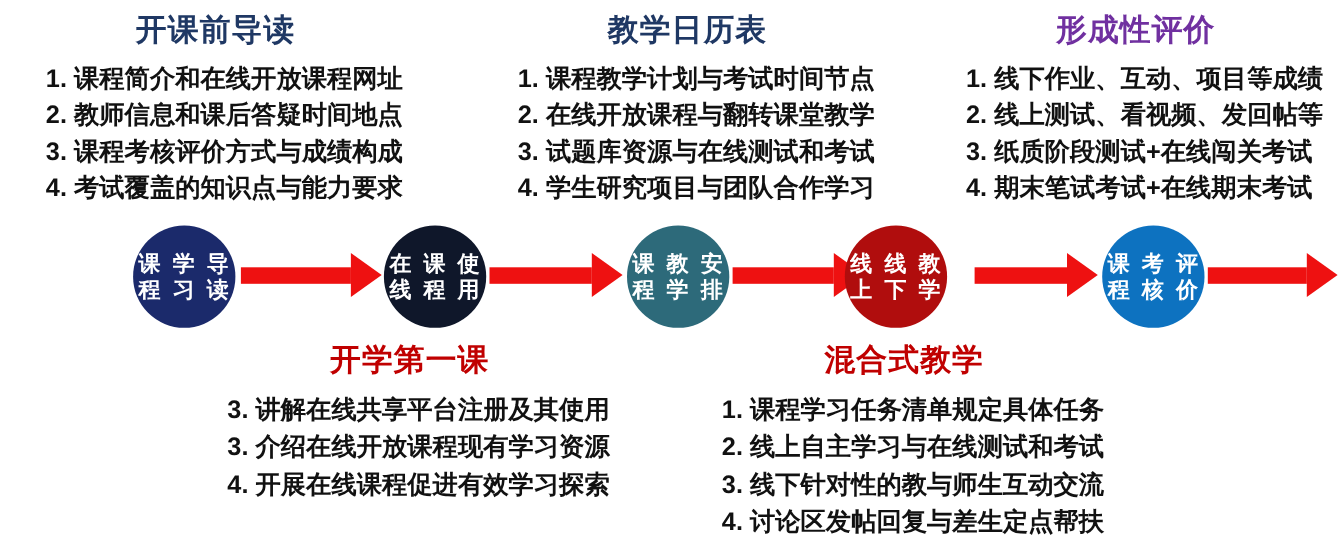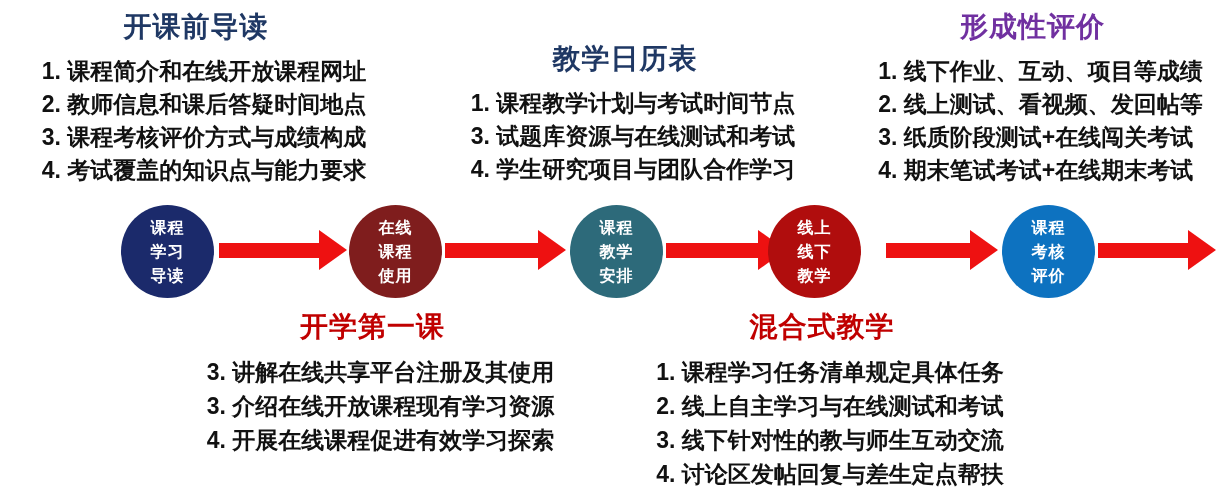--- a/index.html
+++ b/index.html
@@ -31,25 +31,25 @@
   }
   .sec.bottom .item { line-height: 34px; }
   .circle {
     position: absolute;
     top: 205px;
     width: 93px;
     height: 93px;
     border-radius: 50%;
     color: #ffffff;
     display: flex;
-    flex-direction: column;
+    flex-direction: row;
     align-items: center;
     justify-content: center;
     font-weight: bold;
-    font-size: 16px;
+    font-size: 20px;
     line-height: 24px;
     text-align: center;
     letter-spacing: 1px;
     font-family: Liberation Serif, serif;
   }
   .arrow {
     position: absolute;
     top: 230px;
     height: 40px;
     display: flex;
@@ -73,23 +73,24 @@
     <h2 class="sec-title" style="color: rgb(31, 56, 100);">开课前导读</h2>
     <div class="sec-items">
       <div class="item">1. 课程简介和在线开放课程网址</div>
       <div class="item">2. 教师信息和课后答疑时间地点</div>
       <div class="item">3. 课程考核评价方式与成绩构成</div>
       <div class="item">4. 考试覆盖的知识点与能力要求</div>
     </div>
   </section>
 
   <section class="sec top" style="left:430px;top:8px;width:390px">
-    <h2 class="sec-title" style="color: rgb(31, 56, 100); margin-top: 32px;">教学日历表</h2>
+    <h2 class="sec-title" style="color: rgb(31, 56, 100);">教学日历表</h2>
     <div class="sec-items">
       <div class="item">1. 课程教学计划与考试时间节点</div>
+      <div class="item">2. 在线开放课程与翻转课堂教学</div>
       <div class="item">3. 试题库资源与在线测试和考试</div>
       <div class="item">4. 学生研究项目与团队合作学习</div>
     </div>
   </section>
 
   <section class="sec top" style="left:850px;top:8px;width:365px">
     <h2 class="sec-title" style="color: rgb(112, 48, 160);">形成性评价</h2>
     <div class="sec-items">
       <div class="item">1. 线下作业、互动、项目等成绩</div>
       <div class="item">2. 线上测试、看视频、发回帖等</div>
@@ -102,21 +103,21 @@
     <div>课程</div>
     <div>学习</div>
     <div>导读</div>
   </div>
 
   <div class="arrow" style="left:219px;width:128px">
     <div class="bar" style="background: rgb(238, 17, 17);"></div>
     <div class="head" style="border-left-color: rgb(238, 17, 17);"></div>
   </div>
 
-  <div class="circle" style="left: 349px; background: #7f1d1d;">
+  <div class="circle" style="left: 349px; background: #0f172a;">
     <div>在线</div>
     <div>课程</div>
     <div>使用</div>
   </div>
 
   <div class="arrow" style="left:445px;width:121px">
     <div class="bar" style="background: rgb(238, 17, 17);"></div>
     <div class="head" style="border-left-color: rgb(238, 17, 17);"></div>
   </div>
 

